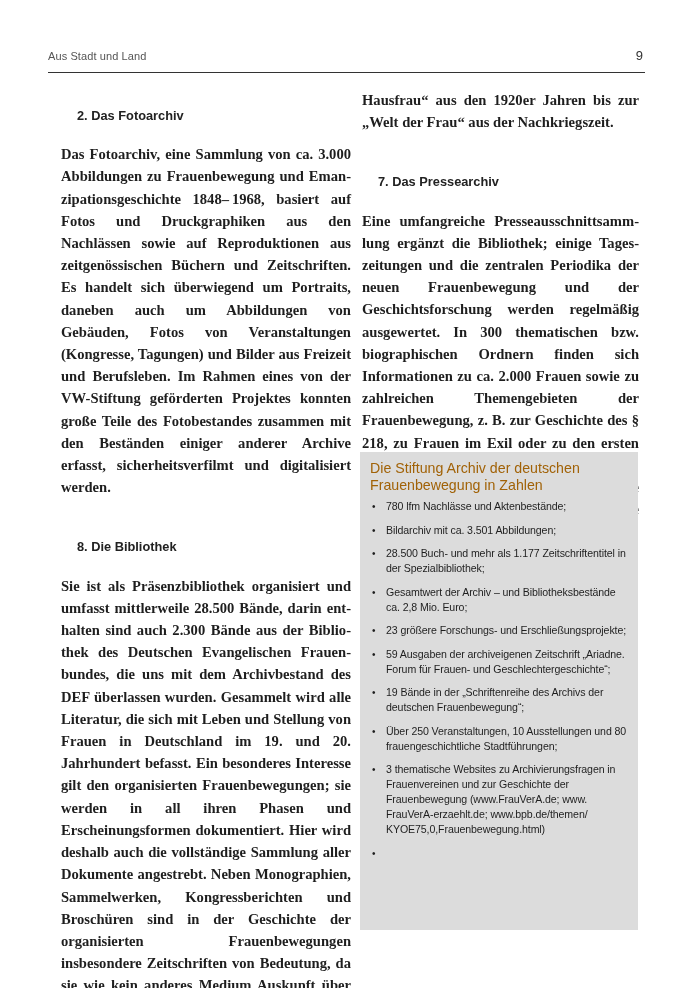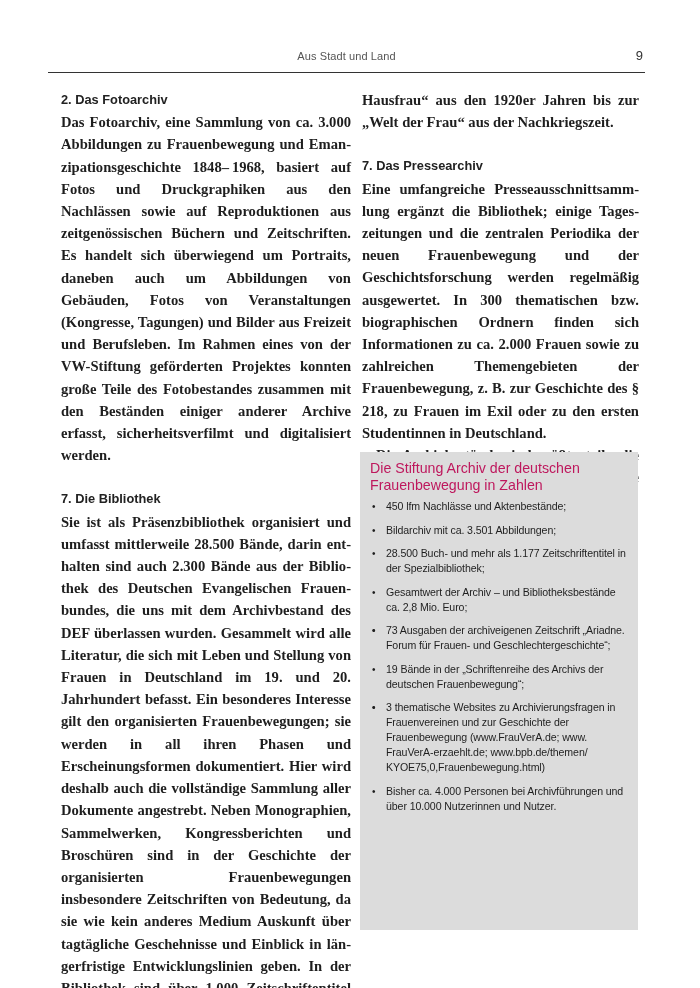--- a/index.html
+++ b/index.html
@@ -5,50 +5,50 @@
     html, body { margin: 0; padding: 0; background: #ffffff; }
     body {
       width: 700px; height: 988px; position: relative; overflow: hidden;
       color: #1e1e1e;
     }
     .running-head {
       position: absolute; left: 48px; top: 48px; width: 597px; height: 24px;
       border-bottom: 1.3px solid #333;
     }
     .running-title {
-      position: absolute; left: 0; right: 0; top: 2px; text-align: center;
+      position: absolute; left: 0; right: 0; top: 2px; 
       font-family: "Liberation Sans Narrow", "Liberation Sans", sans-serif;
       font-size: 11px; color: #555; letter-spacing: 0.1px;
     }
     .page-number {
       position: absolute; right: 2px; top: 0px;
       font-family: "Liberation Sans", sans-serif; font-size: 13px; color: #333;
     }
     .col {
       position: absolute; top: 89px; width: 290px;
       font-family: "Liberation Serif", serif; font-size: 14.6px; line-height: 22.2px;
     }
     .col-left { left: 61px; }
     .col-right { left: 362px; width: 277px; }
     .col p { margin: 0; text-align: justify; hyphens: manual; font-weight: bold; }
     .col h2 {
-      margin: 0; font-family: "Liberation Sans", sans-serif; font-weight: bold;
+      margin: 16px; font-family: "Liberation Sans", sans-serif; font-weight: bold;
       font-size: 12.8px; line-height: 22.2px; color: #222;
     }
     .gap { height: 22px; }
     .indent { text-indent: 14px; }
     .factbox {
       position: absolute; left: 360px; top: 452px; width: 278px; height: 478px;
       background: #dcdcdc;
       font-family: "Liberation Sans", sans-serif; color: #1e1e1e;
       box-sizing: border-box; padding: 8px 8px 0 10px;
     }
     .factbox h3 {
       margin: 0 0 6px 0; font-weight: normal; font-size: 14.2px; line-height: 16.5px;
-      color: #be185d;
+      color: #a16207;
     }
     .factbox ul { list-style: none; margin: 0; padding: 0; }
     .factbox li {
       position: relative; padding-left: 16px; font-size: 10.6px; line-height: 15px;
       margin-bottom: 8.5px; letter-spacing: -0.1px;
     }
     .factbox li .bullet {
       position: absolute; left: 2px; top: 0; font-size: 10px;
     }
   </style>
@@ -60,42 +60,42 @@
   <span class="page-number">9</span>
 </div>
 
 <div class="col col-left">
   <section>
     <h2>2. Das Fotoarchiv</h2>
     <p>Das Fotoarchiv, eine Sammlung von ca. 3.000 Abbildungen zu Frauenbewegung und Eman­zipationsgeschichte 1848– 1968, basiert auf Fotos und Druckgraphiken aus den Nachlässen sowie auf Reproduktionen aus zeitgenössischen Büchern und Zeitschriften. Es handelt sich überwiegend um Portraits, daneben auch um Abbildungen von Gebäuden, Fotos von Veran­staltungen (Kongresse, Tagungen) und Bilder aus Freizeit und Berufsleben. Im Rahmen eines von der VW-Stiftung geförderten Projektes konnten große Teile des Fotobestandes zusammen mit den Beständen einiger anderer Archive erfasst, sicherheitsverfilmt und digitalisiert werden.</p>
   </section>
   <div class="gap"></div>
   <section>
-    <h2>7. Die Bibliothek</h2>
+    <h2>8. Die Bibliothek</h2>
     <p>Sie ist als Präsenzbibliothek organisiert und umfasst mittlerweile 28.500 Bände, darin ent­halten sind auch 2.300 Bände aus der Biblio­thek des Deutschen Evangelischen Frauen­bundes, die uns mit dem Archivbestand des DEF überlassen wurden. Gesammelt wird alle Literatur, die sich mit Leben und Stellung von Frauen in Deutschland im 19. und 20. Jahrhun­dert befasst. Ein besonderes Interesse gilt den organisierten Frauenbewegungen; sie werden in all ihren Phasen und Erscheinungsformen dokumentiert. Hier wird deshalb auch die voll­ständige Sammlung aller Dokumente ange­strebt. Neben Monographien, Sammelwerken, Kongressberichten und Broschüren sind in der Geschichte der organisierten Frauenbewegun­gen insbesondere Zeitschriften von Bedeutung, da sie wie kein anderes Medium Auskunft über tagtägliche Geschehnisse und Einblick in län­gerfristige Entwicklungslinien geben. In der Bibliothek sind über 1.000 Zeitschriftentitel vorhanden, von Clara Zetkins „Gleichheit“ bis zur „Christlichen Frau“ des Katholischen Deutschen Frauenbundes, vom „Blatt für die</p>
   </section>
 </div>
 
 <div class="col col-right">
   <p>Hausfrau“ aus den 1920er Jahren bis zur „Welt der Frau“ aus der Nachkriegszeit.</p>
   <div class="gap"></div>
   <section>
     <h2>7. Das Pressearchiv</h2>
     <p>Eine umfangreiche Presseausschnittsamm­lung ergänzt die Bibliothek; einige Tages­zeitungen und die zentralen Periodika der neuen Frauenbewegung und der Geschichts­forschung werden regelmäßig ausgewertet. In 300 thematischen bzw. biographischen Ord­nern finden sich Informationen zu ca. 2.000 Frauen sowie zu zahlreichen Themengebieten der Frauenbewegung, z. B. zur Geschichte des § 218, zu Frauen im Exil oder zu den ersten Studentinnen in Deutschland.</p>
     <p class="indent" style="text-align-last: justify;">Die Archivbestände sind größtenteils, die Bibliotheksbestände vollständig über die</p>
   </section>
 </div>
 
 <aside class="factbox">
   <h3>Die Stiftung Archiv der deutschen Frauenbewegung in Zahlen</h3>
   <ul id="facts-list">
-      <li><span class="bullet">•</span><span>450 lfm Nachlässe und Aktenbestände;</span></li>
+      <li><span class="bullet">•</span><span>780 lfm Nachlässe und Aktenbestände;</span></li>
       <li><span class="bullet">•</span><span>Bildarchiv mit ca. 3.501 Abbildungen;</span></li>
       <li><span class="bullet">•</span><span>28.500 Buch- und mehr als 1.177 Zeitschriften­titel in der Spezialbibliothek;</span></li>
       <li><span class="bullet">•</span><span>Gesamtwert der Archiv – und Bibliotheks­bestände ca. 2,8 Mio. Euro;</span></li>
+      <li><span class="bullet">•</span><span>23 größere Forschungs- und Erschließungsprojekte;</span></li>
+      <li><span class="bullet">•</span><span>59 Ausgaben der archiveigenen Zeit­schrift „Ariadne. Forum für Frauen- und Geschlechtergeschichte“;</span></li>
+      <li><span class="bullet">•</span><span>19 Bände in der „Schriftenreihe des Archivs der deutschen Frauenbewegung“;</span></li>
+      <li><span class="bullet">•</span><span>Über 250 Veranstaltungen, 10 Ausstellungen und 80 frauengeschichtliche Stadtführungen;</span></li>
+      <li><span class="bullet">•</span><span>3 thematische Websites zu Archivierungsfra­gen in Frauenvereinen und zur Geschichte der Frauenbewegung (www.FrauVerA.de; www.​FrauVerA-erzaehlt.de; www.bpb.de/themen/​KYOE75,0,Frauenbewegung.html)</span></li>
       <li><span class="bullet">•</span></li>
-      <li><span class="bullet">•</span><span>73 Ausgaben der archiveigenen Zeit­schrift „Ariadne. Forum für Frauen- und Geschlechtergeschichte“;</span></li>
-      <li><span class="bullet">•</span><span>19 Bände in der „Schriftenreihe des Archivs der deutschen Frauenbewegung“;</span></li>
-      <li><span class="bullet">•</span></li>
-      <li><span class="bullet">•</span><span>3 thematische Websites zu Archivierungsfra­gen in Frauenvereinen und zur Geschichte der Frauenbewegung (www.FrauVerA.de; www.​FrauVerA-erzaehlt.de; www.bpb.de/themen/​KYOE75,0,Frauenbewegung.html)</span></li>
-      <li><span class="bullet">•</span><span>Bisher ca. 4.000 Personen bei Archivführungen und über 10.000 Nutzerinnen und Nutzer.</span></li>
     </ul>
 </aside>
 
 </body></html>

